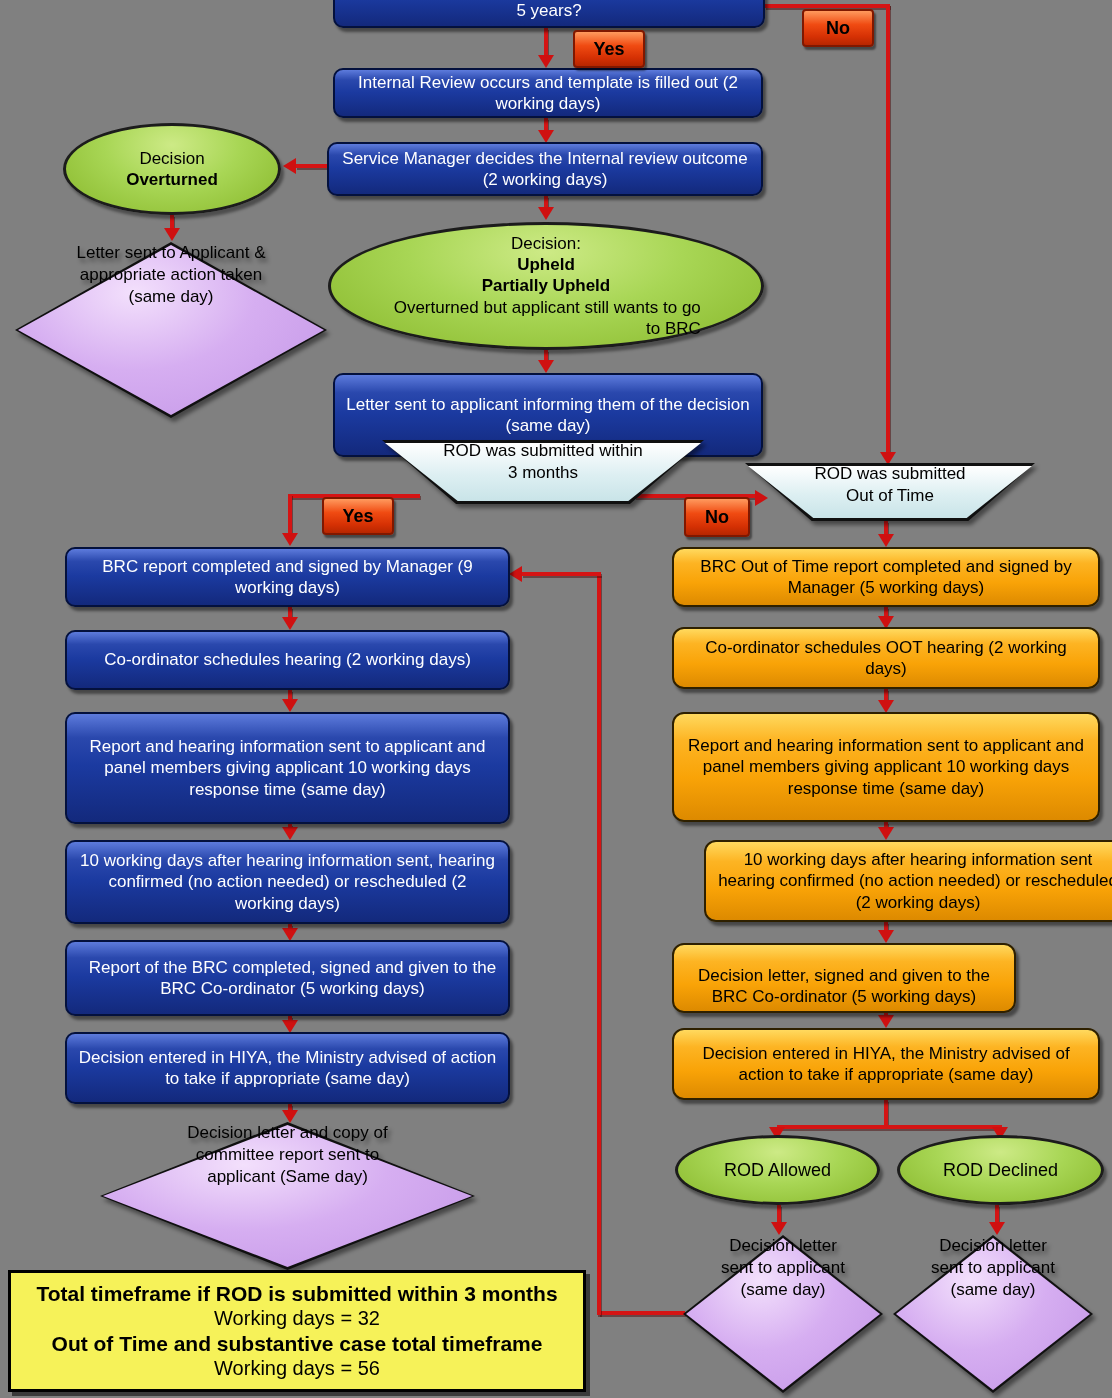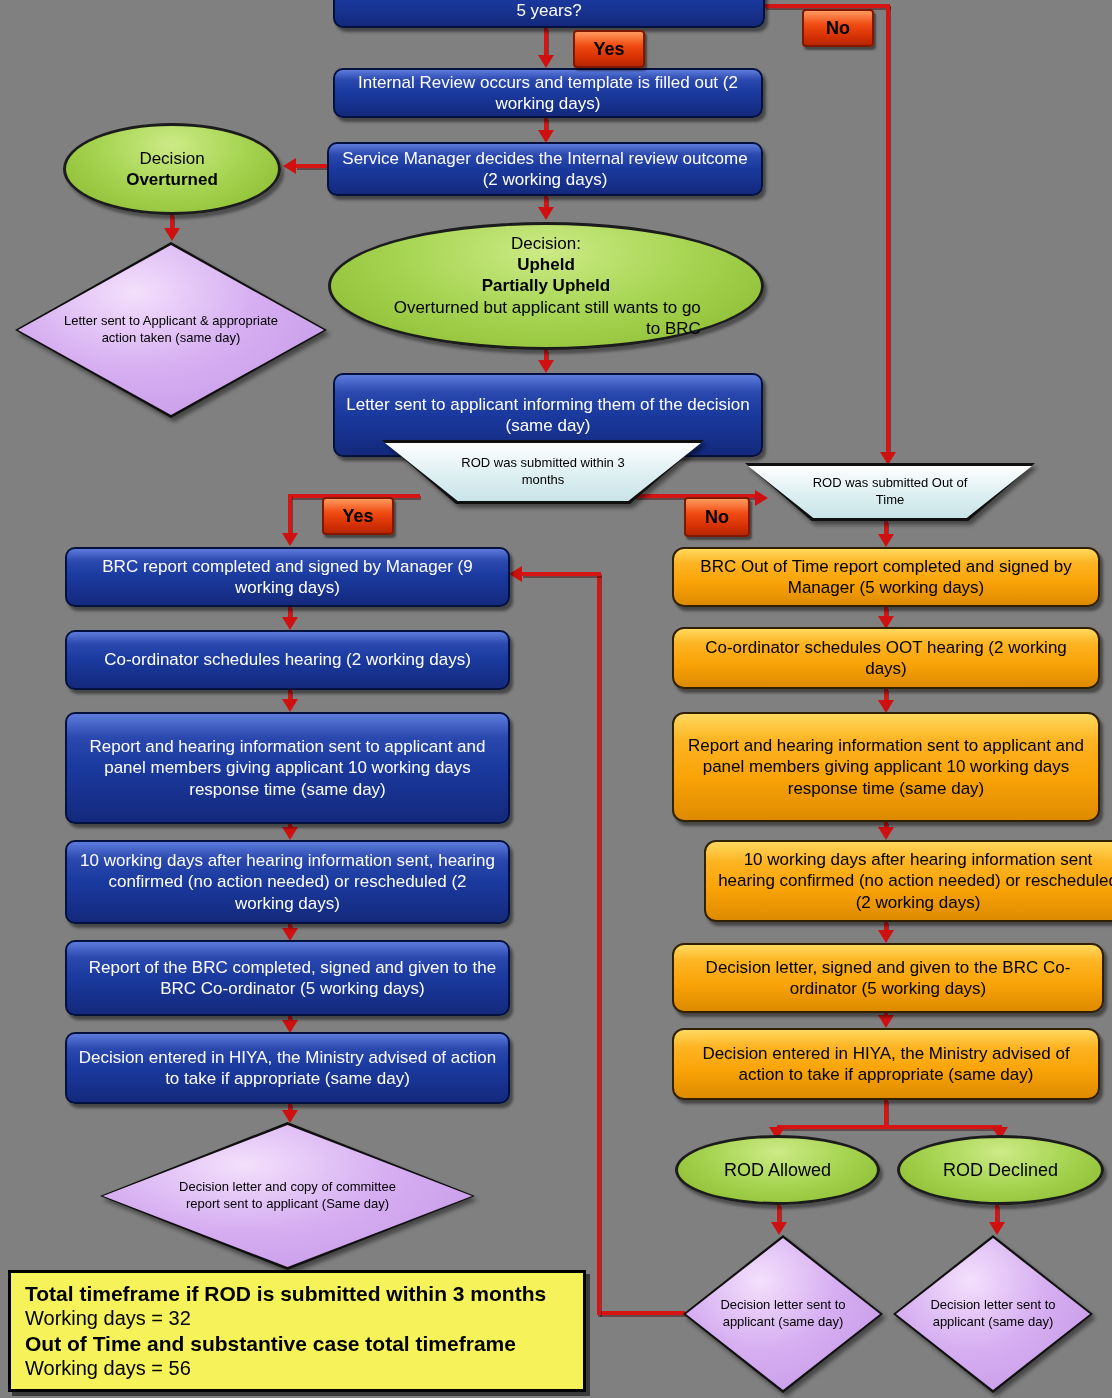--- a/index.html
+++ b/index.html
@@ -17,28 +17,28 @@
           box-shadow:3px 4px 3px rgba(0,0,0,0.45); font-size:17px; padding:4px 10px; }
   .ellipse { background:radial-gradient(ellipse at 50% 22%, #cdea86 0%, #a8d655 45%, #8fbe34 88%);
           border:3px solid #1c1c1c; border-radius:50%; color:#000;
           box-shadow:3px 4px 3px rgba(0,0,0,0.4); font-size:17px; }
   .yesno { background:linear-gradient(180deg,#ff9a5e 0%,#f04b12 40%,#d63104 75%,#b72600 100%);
           border:2px solid #801800; border-radius:4px; color:#000; font-weight:bold;
           font-size:18px; box-shadow:2px 3px 2px rgba(0,0,0,0.45); z-index:3; }
   .yellowbox { position:absolute; box-sizing:border-box; background:#f6f259;
           border:3px solid #000; box-shadow:4px 4px 0 rgba(0,0,0,0.55); z-index:2;
           padding:9px 14px; display:flex; flex-direction:column; justify-content:space-between;
-          color:#000; text-align:left; font-size:20px; }
+          color:#000; text-align:center; font-size:20px; }
   .yellowbox .t { font-weight:bold; font-size:21px; }
 
   .shape { position:absolute; z-index:2; filter:drop-shadow(3px 4px 2px rgba(0,0,0,0.45)); }
   .shape .rim { position:absolute; inset:0; background:#101010; }
   .shape .fill { position:absolute; inset:3px; }
-  .shape .txt { position:absolute; inset:0; display:flex; align-items:center;
-          justify-content:center; text-align:center; color:#000; font-size:13px; line-height:1.3; }
+  .shape .txt { position:absolute; inset:0; display:flex; align-items:flex-start;
+          justify-content:center; text-align:center; color:#000; font-size:17px; line-height:1.3; }
   .diamond .rim, .diamond .fill { clip-path:polygon(50% 0,100% 50%,50% 100%,0 50%); }
   .diamond .fill { background:radial-gradient(ellipse at 38% 28%, #f3e0fc 0%, #d6aef1 45%, #c294e6 100%); }
   .trap .rim, .trap .fill { clip-path:polygon(0 0,100% 0,77% 100%,23% 100%); }
   .trap .fill { background:linear-gradient(180deg,#ffffff 0%,#ddeff2 55%,#c9e4e8 100%); }
 
   .hl, .vl { position:absolute; background:#d51414; z-index:1;
              box-shadow:1px 2px 0 rgba(70,0,0,0.45); }
   .hl { height:4px; } .vl { width:4px; }
   .ad, .al, .ar { position:absolute; width:0; height:0; z-index:1; }
   .ad { border-left:8px solid transparent; border-right:8px solid transparent; border-top:13px solid #cf1010; }
@@ -215,21 +215,21 @@
   </div>
   <div class="box orange" style="left:672px;top:627px;width:428px;height:62px;">
     <span>Co-ordinator  schedules OOT hearing (2 working days)</span>
   </div>
   <div class="box orange" style="left:672px;top:712px;width:428px;height:110px;">
     <span>Report and hearing information sent to applicant  and panel members giving applicant 10 working days response time (same day)</span>
   </div>
   <div class="box orange" style="left:704px;top:840px;width:428px;height:82px;">
     <span>10 working days  after hearing information sent hearing confirmed (no action needed) or rescheduled  (2  working days)</span>
   </div>
-  <div class="box orange" style="left:672px;top:943px;width:432px;height:70px;">
+  <div class="box orange" style="left:672px;top:943px;width:344px;height:70px;justify-content:flex-end;">
     <span>Decision letter, signed and given to the BRC Co-ordinator (5 working days)</span>
   </div>
   <div class="box orange" style="left:672px;top:1028px;width:428px;height:72px;">
     <span>Decision entered in HIYA, the Ministry advised of action to take if appropriate (same day)</span>
   </div>
 
   <div class="shape diamond" style="left:100px;top:1122px;width:375px;height:148px;">
     <div class="rim"></div>
     <div class="fill"></div>
     <div class="txt">

